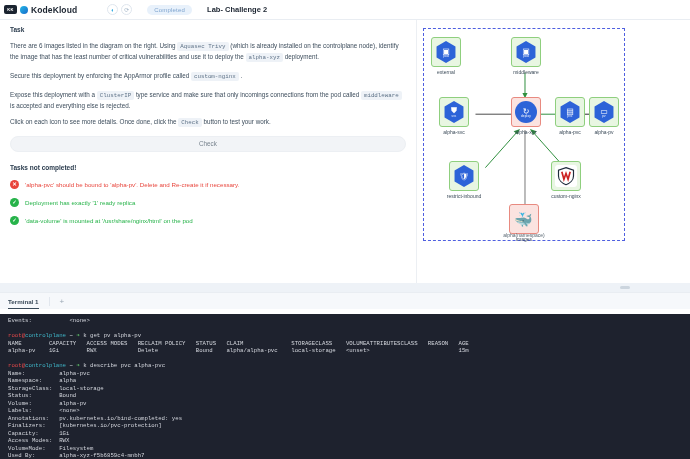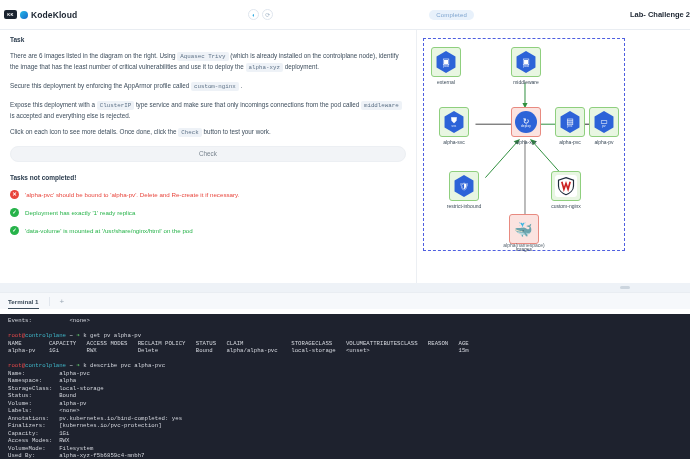--- a/index.html
+++ b/index.html
@@ -6,23 +6,23 @@
   html, body {
     width: 690px; height: 459px;
     font-family: "Liberation Sans", sans-serif;
     background: #ffffff;
     overflow: hidden;
   }
   .app { position: relative; width: 690px; height: 459px; background:#fff; }
 
   
   .topbar {
-    height: 30px; display:flex; align-items:center;
+    height: 20px; display:flex; align-items:center;
     background:#ffffff; border-bottom:1px solid #e9edf2;
-    padding-left:4px; gap:6px;justify-content:space-between;
+    padding-left:4px; gap:6px;
   }
   .logo-wrap { display:flex; align-items:center; gap:3px; }
   .logo-mark {
     width:13px; height:9px; background:#1b2430; border-radius:2px;
     display:flex; align-items:center; justify-content:center;
   }
   .logo-mark span { color:#fff; font-size:4px; letter-spacing:.3px; font-weight:bold;}
   .logo-dot {
     width:8px;height:8px;border-radius:50%;
     background:linear-gradient(135deg,#24b9e8,#1669c9);

